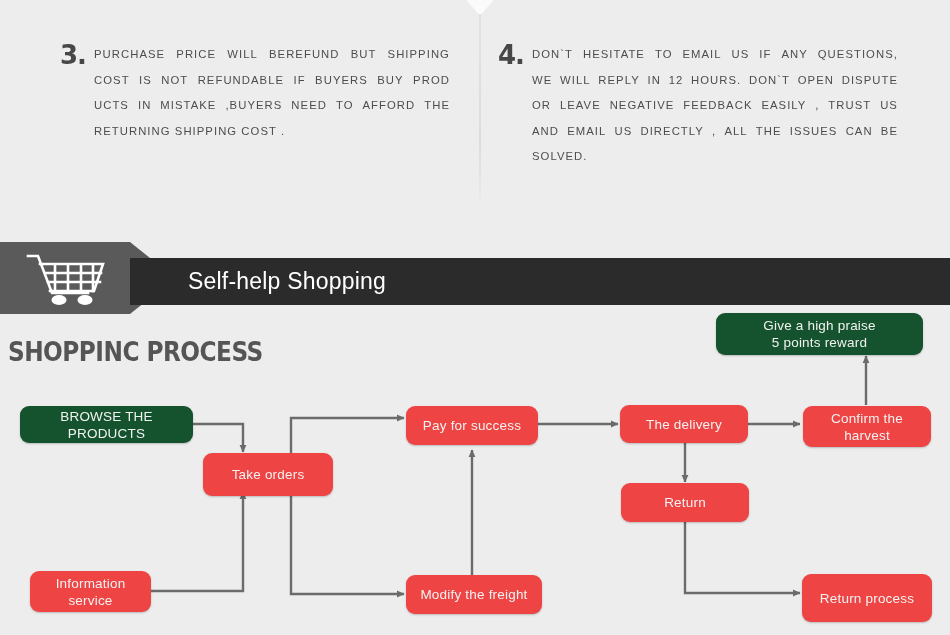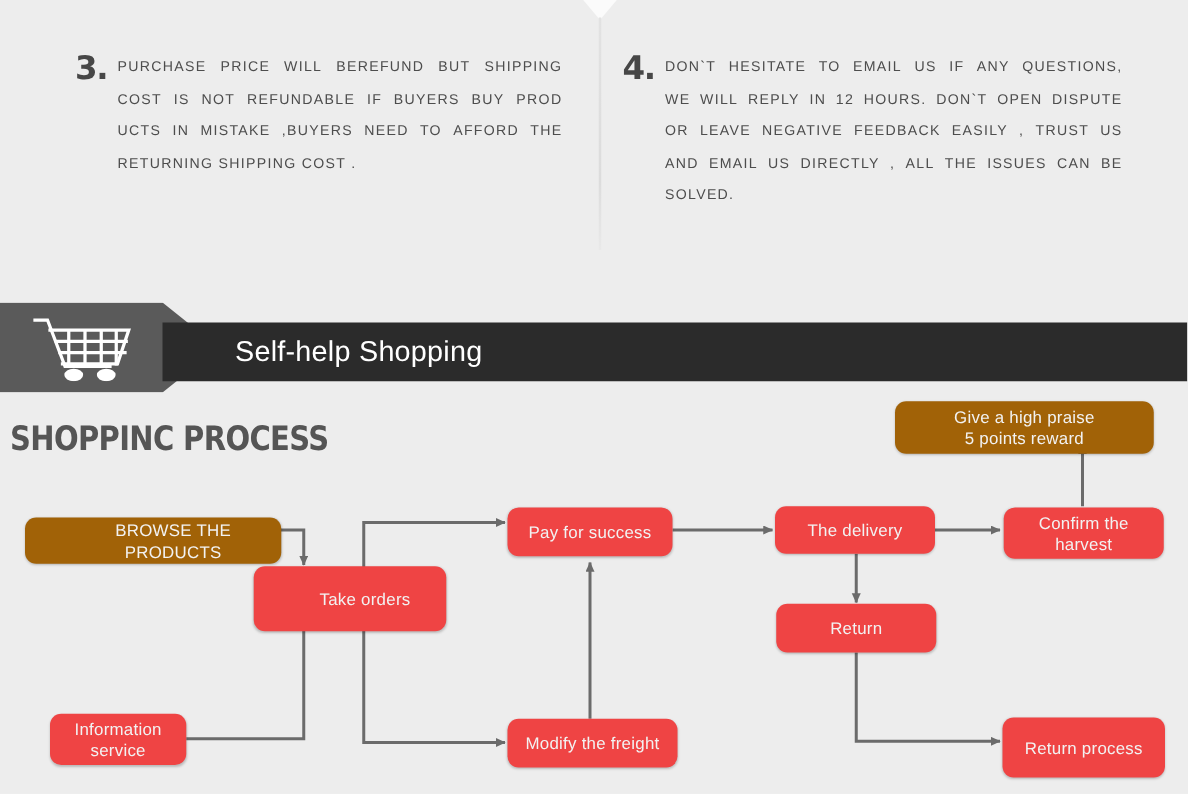--- a/index.html
+++ b/index.html
@@ -70,21 +70,21 @@
   .flow{position:absolute;left:0;top:0;width:950px;height:635px;}
   .flow-svg{position:absolute;left:0;top:0;}
 
   .node{
     position:absolute;border-radius:9px;background:#ef4444;color:#f2f2f2;
     display:flex;align-items:center;justify-content:center;text-align:center;
     font-size:13.5px;line-height:17px;letter-spacing:0.2px;
     box-shadow:0 1px 2px rgba(0,0,0,.22);
     font-family:"Liberation Sans", sans-serif;
   }
-  .node.dark{background:#a16207;margin-top:8px;}
+  .node.dark{background:#14532d;}
   .node .nlabel{white-space:pre-line;padding:0 8px;}
 </style>
 </head>
 <body>
 
 <div id="page">
 
   <div class="top-area">
     <div class="top-notch"></div>
     <div class="top-divider"></div>
@@ -222,29 +222,29 @@
         <path d="M685,443 V482" marker-end="url(#ah)"></path>
 
         <path d="M748,424 H800" marker-end="url(#ah)"></path>
 
         <path d="M866,405 V356" marker-end="url(#ah)"></path>
 
         <path d="M685,522 V593 H800" marker-end="url(#ah)"></path>
       </g>
     </svg>
 
-    <div class="node dark" id="n-browse" style="left:20px;top:406px;width:173px;height:37px;padding-left:32px;">
+    <div class="node dark" id="n-browse" style="left:20px;top:406px;width:173px;height:37px;">
       <span class="nlabel">BROWSE THE PRODUCTS</span>
     </div>
 
-    <div class="node" id="n-take-orders" style="left:203px;top:453px;width:130px;height:52px;padding-left:24px;">
+    <div class="node" id="n-take-orders" style="left:203px;top:453px;width:130px;height:43px;">
       <span class="nlabel">Take orders</span>
     </div>
 
-    <div class="node" id="n-info" style="left:40px;top:571px;width:109px;height:41px;">
+    <div class="node" id="n-info" style="left:30px;top:571px;width:121px;height:41px;">
       <span class="nlabel">Information
 service</span>
     </div>
 
     <div class="node" id="n-pay" style="left:406px;top:406px;width:132px;height:39px;">
       <span class="nlabel">Pay for success</span>
     </div>
 
     <div class="node" id="n-modify" style="left:406px;top:575px;width:136px;height:39px;">
       <span class="nlabel">Modify the freight</span>

